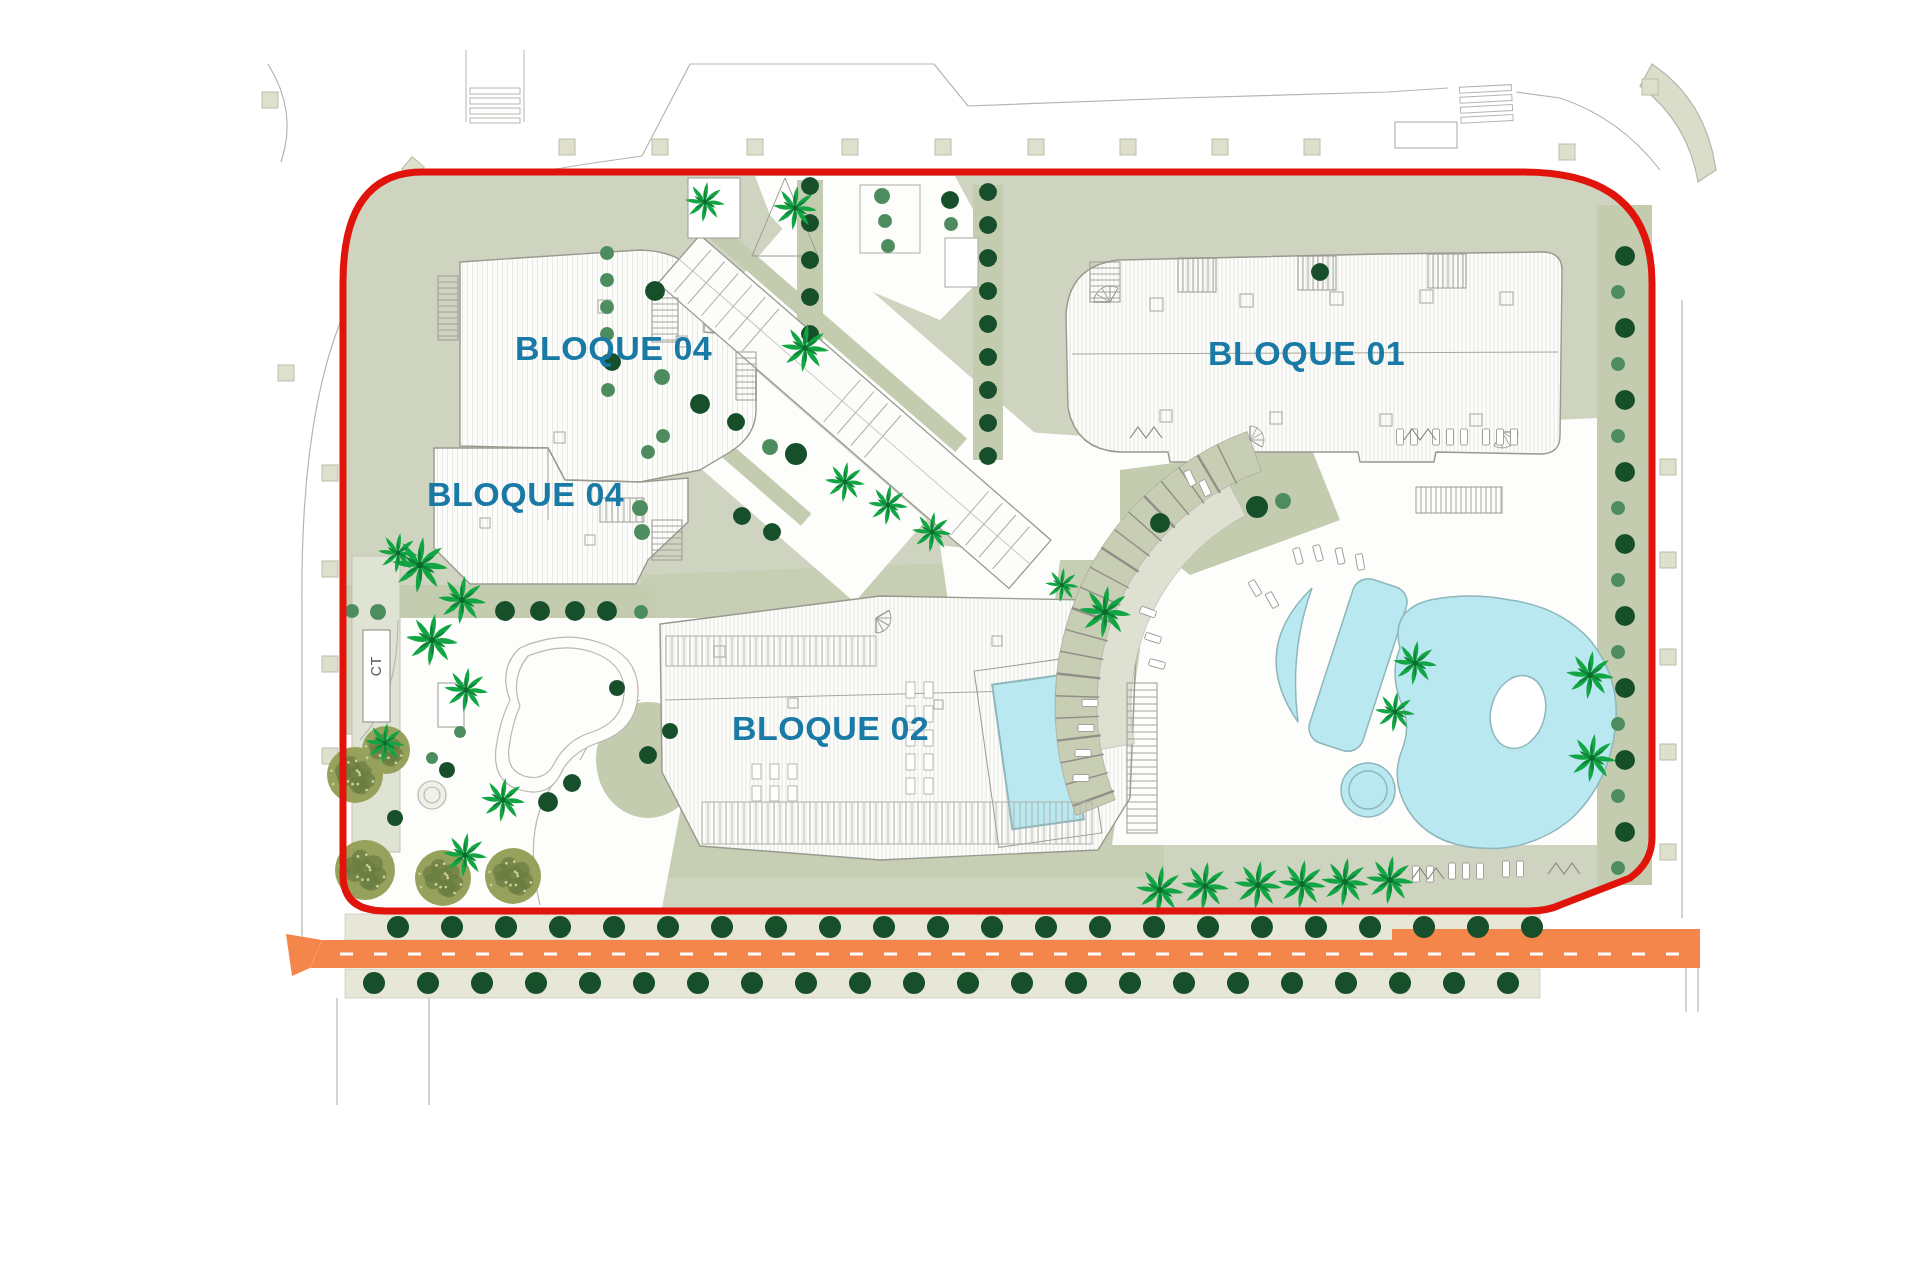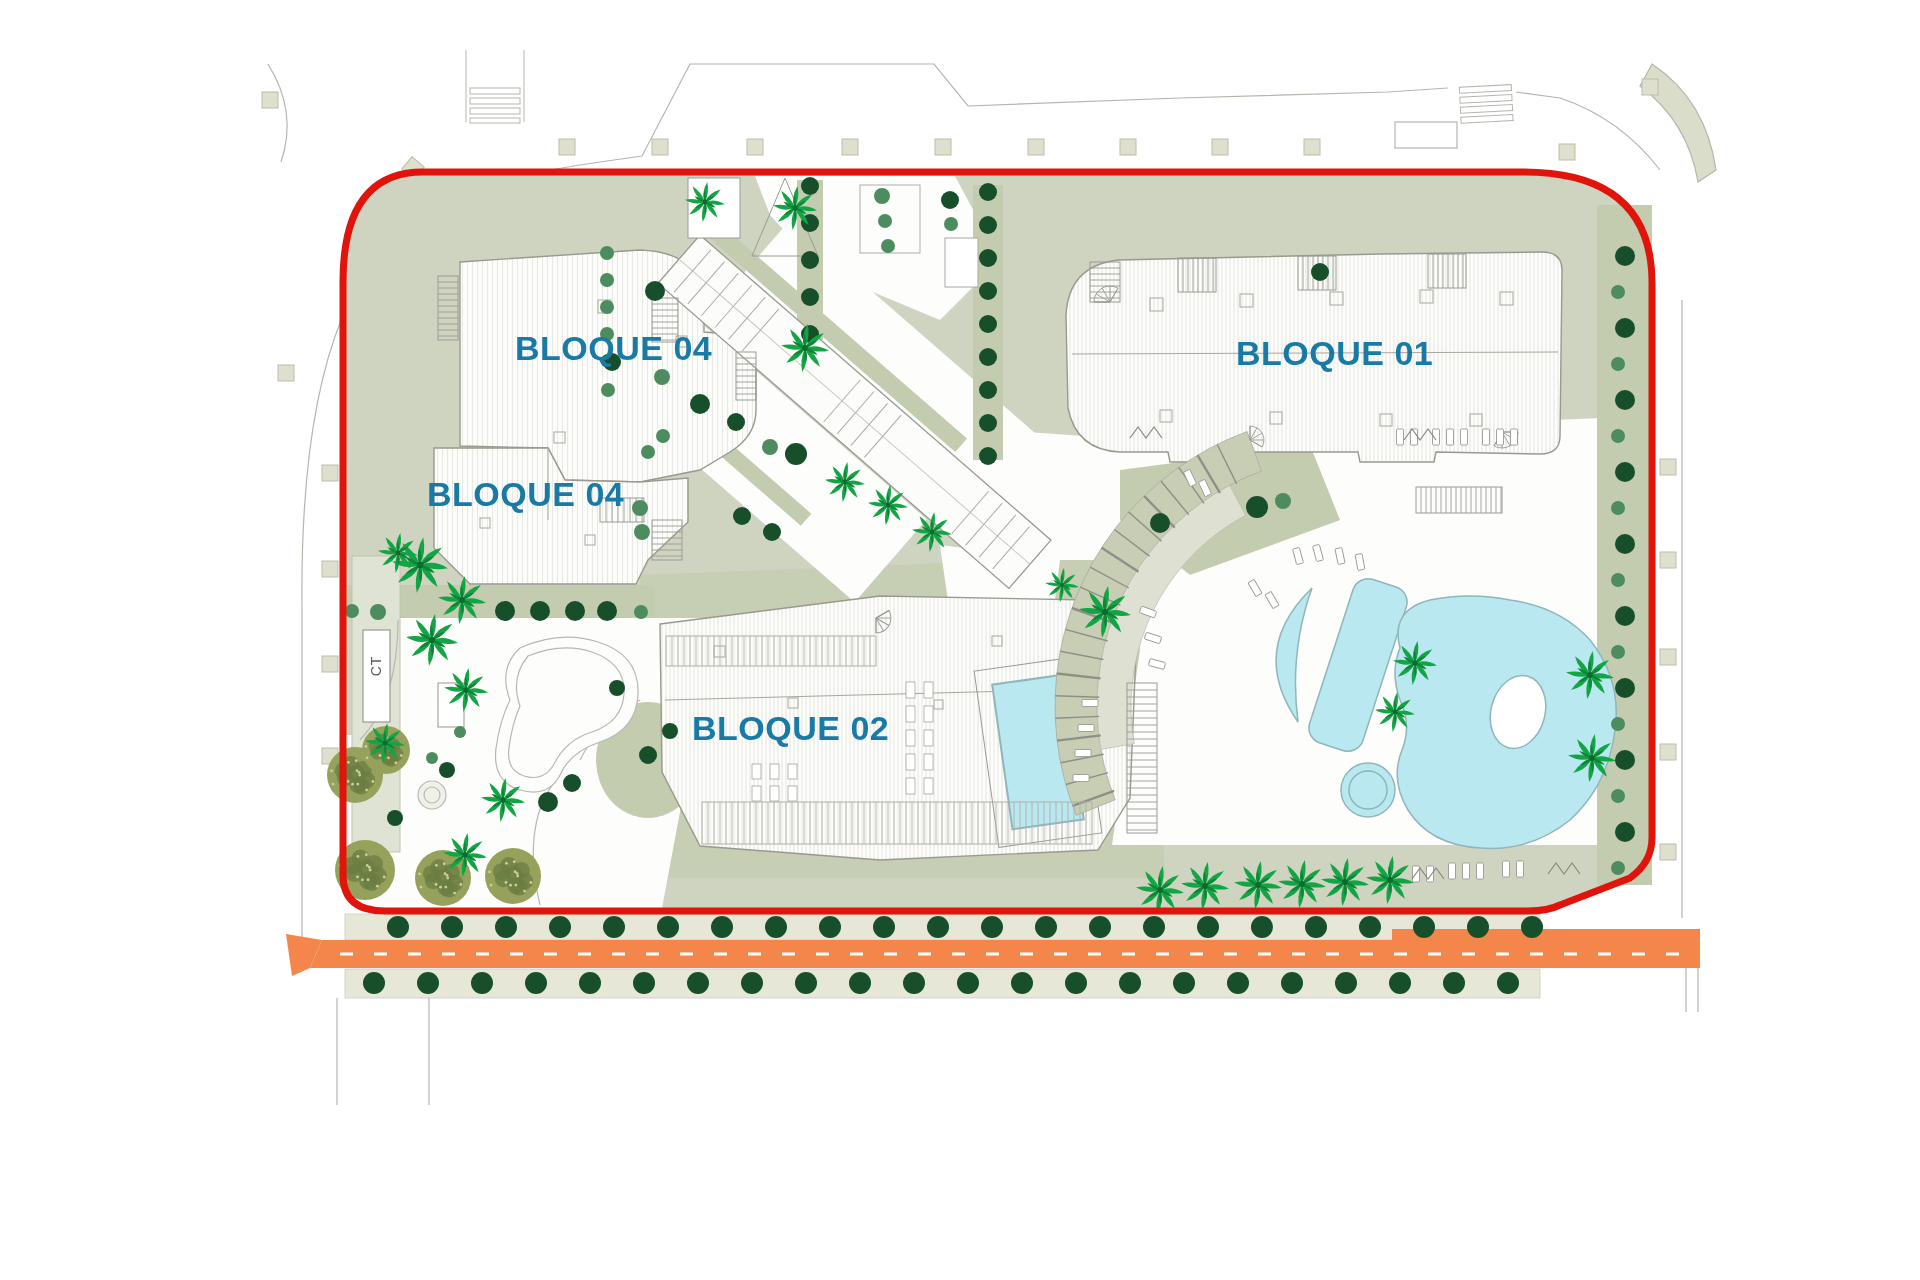--- a/index.html
+++ b/index.html
@@ -1253,19 +1253,19 @@
           <path d="M0,0 Q6.4799999999999995,-4.032 14.399999999999999,-0.8639999999999999 Q7.199999999999999,2.016 0,0 Z" fill="#0E8538" transform="rotate(212)"></path>
           <path d="M0,0 Q6.4799999999999995,-4.032 14.399999999999999,-0.8639999999999999 Q7.199999999999999,2.016 0,0 Z" fill="#0E8538" transform="rotate(272)"></path>
           <path d="M0,0 Q6.4799999999999995,-4.032 14.399999999999999,-0.8639999999999999 Q7.199999999999999,2.016 0,0 Z" fill="#0E8538" transform="rotate(332)"></path>
           <circle r="2.88" fill="#0A6B2D"></circle>
         </g>
       </g>
 
   <path id="boundary" d="M423,172 H1523 Q1652,172 1652,283 V838 Q1652,862 1630,878 L1560,905 Q1548,911 1528,911 H385 Q343,911 343,875 V282 Q343,172 423,172 Z" fill="none" style="stroke:var(--boundary-red)" stroke-width="7" stroke-linejoin="round"></path>
 </svg>
 
-<div class="blk-label" style="left:1208px;top:336px;padding-left:28px;">BLOQUE 01</div>
-<div class="blk-label" style="left:692px;top:711px;">BLOQUE 02</div>
+<div class="blk-label" style="left:1208px;top:336px;">BLOQUE 01</div>
+<div class="blk-label" style="left:732px;top:711px;">BLOQUE 02</div>
 <div class="blk-label" style="left:427px;top:477px;">BLOQUE 04</div>
 <div class="blk-label" style="left:486px;top:331px;margin-left:29px;">BLOQUE 04</div>
 <div class="ct-label">CT</div>
 
 </div>
 
 </body></html>

